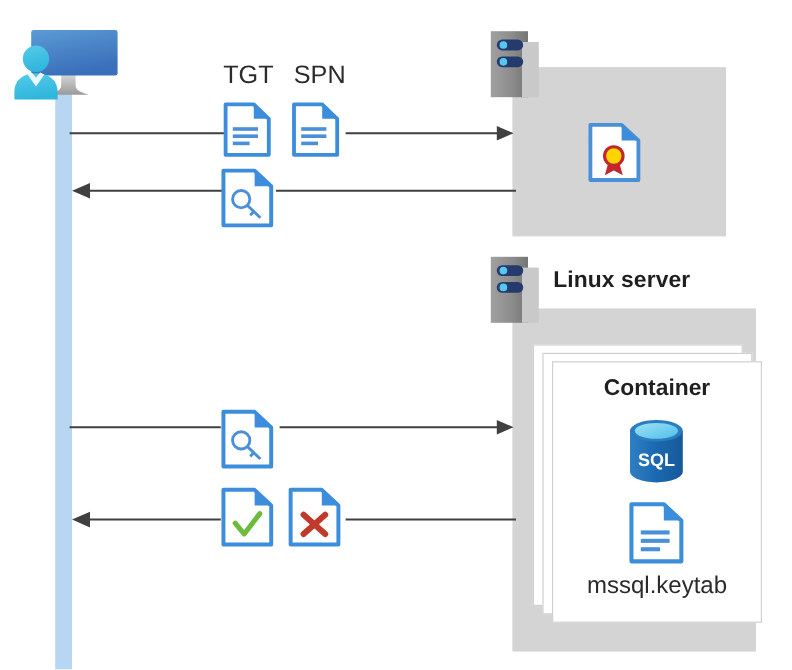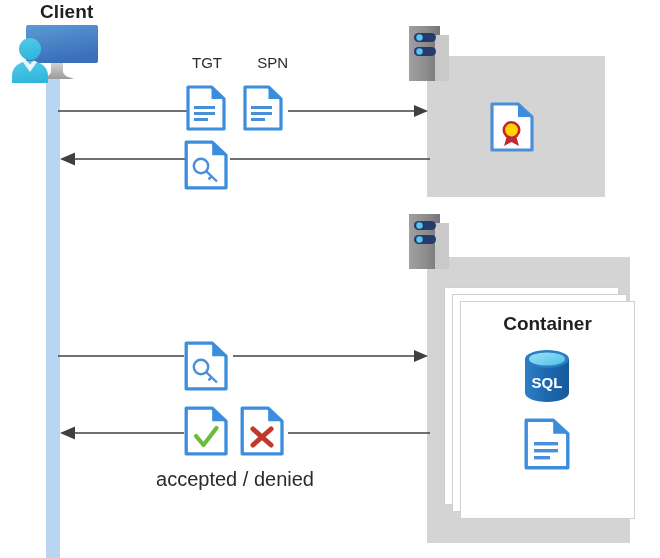--- a/index.html
+++ b/index.html
@@ -13,21 +13,21 @@
 
   
   .title-bold{
     font-weight:bold;font-size:19px;color:#1f1f1f;line-height:23px;
     letter-spacing:.1px;white-space:pre-line;
   }
   .label-plain{
     font-size:20px;color:#2b2b2b;line-height:23px;white-space:nowrap;
   }
   .label-mid{
-    font-size:15px;color:#2b2b2b;line-height:22px;white-space:nowrap;
+    font-size:21px;color:#2b2b2b;line-height:22px;white-space:nowrap;
   }
   .label-container{
     font-weight:bold;font-size:19px;color:#1f1f1f;white-space:nowrap;
   }
 
   
   .lifeline{
     position:absolute;background:#b8d6f2;
   }
 
@@ -71,21 +71,20 @@
 
       <rect x="18" y="3" width="72" height="38" rx="2" fill="url(#monGrad)"></rect>
 
       <circle cx="22" cy="27" r="11" fill="url(#perGrad)"></circle>
 
       <path d="M22 39 c-12,0 -18,7 -18,15 v7 h36 v-7 c0,-8 -6,-15 -18,-15 z" fill="url(#perGrad)"></path>
 
       <path d="M15 40 l7 10 l7 -10 l-3.5 -1.5 l-3.5 4 l-3.5 -4 z" fill="#eaf7fb"></path>
     </svg>
   </div>
-  <div class="abs title-bold" style="left:40px;top:0px;width:140px;">Client</div>
 
   <div class="gray-panel" style="left:427px;top:56px;width:178px;height:141px;"></div>
 
   <div class="abs" style="left:409px;top:26px;width:40px;height:55px;">
     <svg width="40" height="55" viewBox="0 0 40 55">
       <defs>
         <linearGradient id="srvGradA" x1="0" y1="0" x2="1" y2="0">
           <stop offset="0" stop-color="#a0a0a0"></stop>
           <stop offset="0.55" stop-color="#8d8d8d"></stop>
           <stop offset="1" stop-color="#757575"></stop>
@@ -117,20 +116,21 @@
     <svg width="40" height="55" viewBox="0 0 40 55">
       <rect x="0" y="0" width="31" height="55" fill="url(#srvGradA)"></rect>
       <rect x="26" y="9" width="14" height="46" fill="#c9c9c9"></rect>
       <rect x="5" y="7" width="22" height="9" rx="4.5" fill="#253b6e"></rect>
       <circle cx="10.5" cy="11.5" r="3.2" fill="#56c8ee"></circle>
       <rect x="5" y="21" width="22" height="9" rx="4.5" fill="#253b6e"></rect>
       <circle cx="10.5" cy="25.5" r="3.2" fill="#56c8ee"></circle>
     </svg>
   </div>
 
+  <div class="abs title-bold" style="left:461px;top:222px;width:200px;">Linux server</div>
 
   <div class="card" style="left:444px;top:287px;width:175px;height:218px;"></div>
   <div class="card" style="left:452px;top:294px;width:175px;height:218px;"></div>
   <div class="card" style="left:460px;top:301px;width:175px;height:218px;"></div>
 
   <div class="abs label-container" style="left:460px;top:313px;width:175px;text-align:center;">Container</div>
 
   <div class="abs" style="left:521px;top:348px;width:52px;height:56px;">
     <svg width="52" height="56" viewBox="0 0 52 56">
       <defs>
@@ -154,20 +154,21 @@
   <div class="abs" style="left:524px;top:418px;width:46px;height:52px;">
     <svg width="46" height="52" viewBox="0 0 46 52">
       <path d="M2.2 2.2 h27 l14.6 13.6 v34 h-41.6 z" fill="#ffffff" stroke="#3c8edc" stroke-width="3.4" stroke-linejoin="round"></path>
       <path d="M29.2 2.2 l14.6 13.6 h-14.6 z" fill="#3c8edc"></path>
       <rect x="10" y="24" width="24" height="3.4" fill="#4a90d9"></rect>
       <rect x="10" y="31" width="24" height="3.4" fill="#4a90d9"></rect>
       <rect x="10" y="38" width="16" height="3.4" fill="#4a90d9"></rect>
     </svg>
   </div>
 
+  <div class="abs label-plain" style="left:460px;top:477px;width:175px;text-align:center;">mssql.keytab</div>
 
   <div class="abs" style="left:58px;top:100px;width:372px;height:22px;">
     <svg width="372" height="22" viewBox="0 0 372 22">
       <line x1="0" y1="11" x2="129" y2="11" stroke="#404040" stroke-width="1.7"></line>
       <line x1="230" y1="11" x2="358" y2="11" stroke="#404040" stroke-width="1.7"></line>
       <path d="M370 11 l-14 -6 v12 z" fill="#404040"></path>
     </svg>
   </div>
 
   <div class="abs label-mid" style="left:184px;top:52px;width:46px;text-align:center;">TGT</div>
@@ -252,15 +253,14 @@
     <svg width="44" height="50" viewBox="0 0 44 50">
       <path d="M2.2 2.2 h26 l13.8 13 v32.6 h-39.8 z" fill="#ffffff" stroke="#3c8edc" stroke-width="3.3" stroke-linejoin="round"></path>
       <path d="M28.2 2.2 l13.8 13 h-13.8 z" fill="#3c8edc"></path>
       <g stroke="#c0392b" stroke-width="5" stroke-linecap="round">
         <line x1="13" y1="23" x2="31" y2="39"></line>
         <line x1="31" y1="23" x2="13" y2="39"></line>
       </g>
     </svg>
   </div>
 
-  <div class="abs label-plain" style="left:100px;top:468px;width:270px;text-align:center;">accepted / denied</div>
 
 </div>
 
 </body></html>

